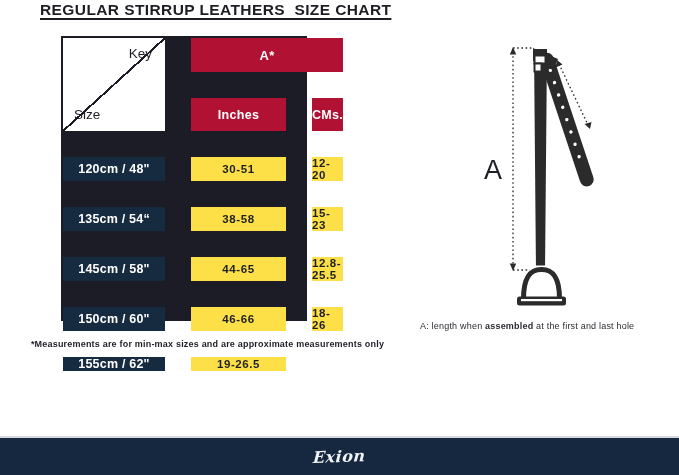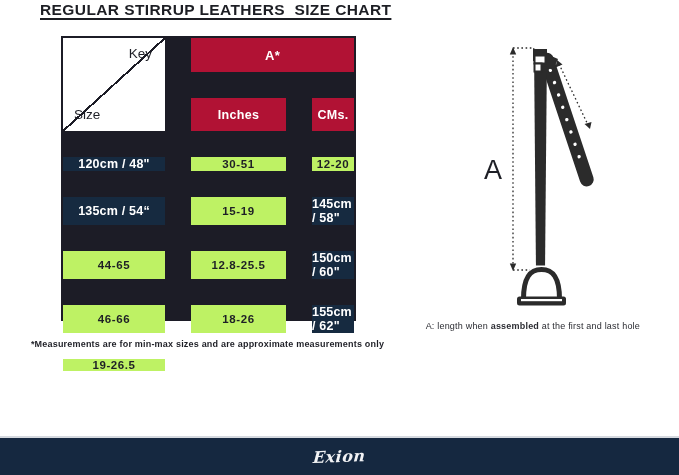--- a/index.html
+++ b/index.html
@@ -8,45 +8,45 @@
     font-family:"Liberation Sans",sans-serif;overflow:hidden;color:#1d1e24;
   }
   
   .page-title{
     position:absolute;left:40px;top:1px;width:340px;text-align:center;
     font-size:15.5px;font-weight:700;letter-spacing:0.4px;white-space:pre;
     color:#1d1e24;text-decoration:underline;text-decoration-thickness:1.5px;text-underline-offset:3px;
   }
   
   .size-table{
-    position:absolute;left:61px;top:36px;width:295px;height:285px;
+    position:absolute;left:61px;top:36px;width:246px;height:285px;
     background:#1c1c26;padding:2px;box-sizing:border-box;
     display:grid;grid-template-columns:102px 95px 1fr;
     grid-template-rows:34px 33px repeat(5,1fr);grid-gap:1.5px;gap:26px;
   }
-  .cell{display:flex;align-items:center;justify-content:center;background:#bef264;}
+  .cell{display:flex;align-items:center;justify-content:center;background:#fde047;}
   .cell.red{background:#B11234;color:#ffffff;font-weight:700;font-size:12.5px;letter-spacing:0.3px;}
   .cell.navy{background:#162A40;color:#ffffff;font-weight:700;font-size:12.5px;letter-spacing:0.2px;}
   .cell.val{color:#1e1f26;font-weight:600;font-size:11.5px;letter-spacing:0.6px;}
   .cell.diag{
     grid-row:1/3;grid-column:1;position:relative;background:
       linear-gradient(to bottom right,transparent calc(50% - 1px),#1c1c26 calc(50% - 1px),#1c1c26 calc(50% + 1px),transparent calc(50% + 1px)) #ffffff;
   }
   .cell.diag .key{position:absolute;top:8px;right:13px;font-size:13.5px;color:#1e1f26;}
   .cell.diag .size{position:absolute;bottom:9px;left:11px;font-size:13.5px;color:#1e1f26;}
   .cell.groupA{grid-column:2/4;grid-row:1;font-size:13px;}
   
   .footnote{
     position:absolute;left:20px;top:339px;width:375px;text-align:center;
     font-size:9px;font-weight:600;color:#1e1f26;letter-spacing:0.2px;
   }
   
   .diagram{position:absolute;left:430px;top:35px;width:220px;height:280px;}
   .diagram-caption{
-    position:absolute;left:420px;top:321px;width:220px;text-align:right;
+    position:absolute;left:420px;top:321px;width:220px;text-align:left;
     font-size:9px;color:#2b2c32;letter-spacing:0.2px;
   }
   .diagram-caption b{font-weight:700;}
   
   .footer{
     position:absolute;left:0;bottom:0;width:679px;height:37px;background:#152840;
     border-top:2px solid #d5d9df;box-sizing:content-box;
     display:flex;align-items:center;justify-content:center;
   }
   .brand{
@@ -66,21 +66,22 @@
   </div>
   <div class="cell red groupA">A*</div>
   <div class="cell red">Inches</div>
   <div class="cell red">CMs.</div>
 
   <div class="cell navy">120cm / 48"</div>
   <div class="cell val">30-51</div>
   <div class="cell val">12-20</div>
 
   <div class="cell navy">135cm / 54“</div>
-  <div class="cell val">15-19</div>
+  <div class="cell val">38-58</div>
+  <div class="cell val">15-23</div>
 
   <div class="cell navy">145cm / 58"</div>
   <div class="cell val">44-65</div>
   <div class="cell val">12.8-25.5</div>
 
   <div class="cell navy">150cm / 60"</div>
   <div class="cell val">46-66</div>
   <div class="cell val">18-26</div>
 
   <div class="cell navy">155cm / 62"</div>

